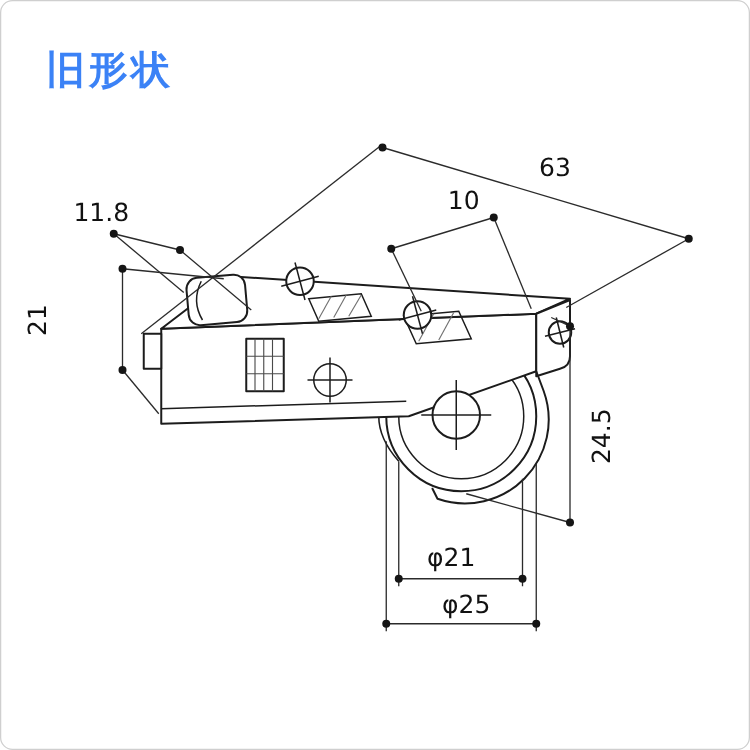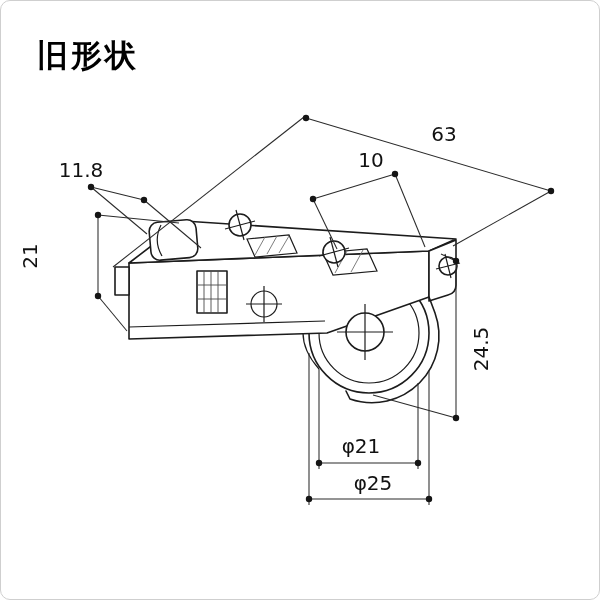--- a/index.html
+++ b/index.html
@@ -3,21 +3,21 @@
 <meta charset="utf-8">
 <style>
   html,body{margin:0;padding:0;background:#ffffff;}
   .frame{
     position:relative;width:600px;height:600px;box-sizing:border-box;
     background:#ffffff;border:1px solid #cfcfcf;border-radius:10px;overflow:hidden;
     font-family:"DejaVu Sans","Liberation Sans",sans-serif;
   }
   .title{
     position:absolute;left:36px;top:34px;font-size:31px;font-weight:600;
-    letter-spacing:3px;color:#000000;
+    letter-spacing:3px;color:#3b82f6;
   }
   svg{position:absolute;left:0;top:0;}
   
   .o{fill:#ffffff;stroke:#1c1c1c;stroke-width:1.6;stroke-linejoin:round;}
   .s{fill:none;stroke:#1c1c1c;stroke-width:1.6;stroke-linecap:round;stroke-linejoin:round;}
   .t{fill:none;stroke:#1c1c1c;stroke-width:1.2;}
   
   .d{fill:none;stroke:#2b2b2b;stroke-width:1.05;}
   .dot{fill:#151515;stroke:none;}
   .lab{font-family:"DejaVu Sans","Liberation Sans",sans-serif;font-size:20px;fill:#111111;}

